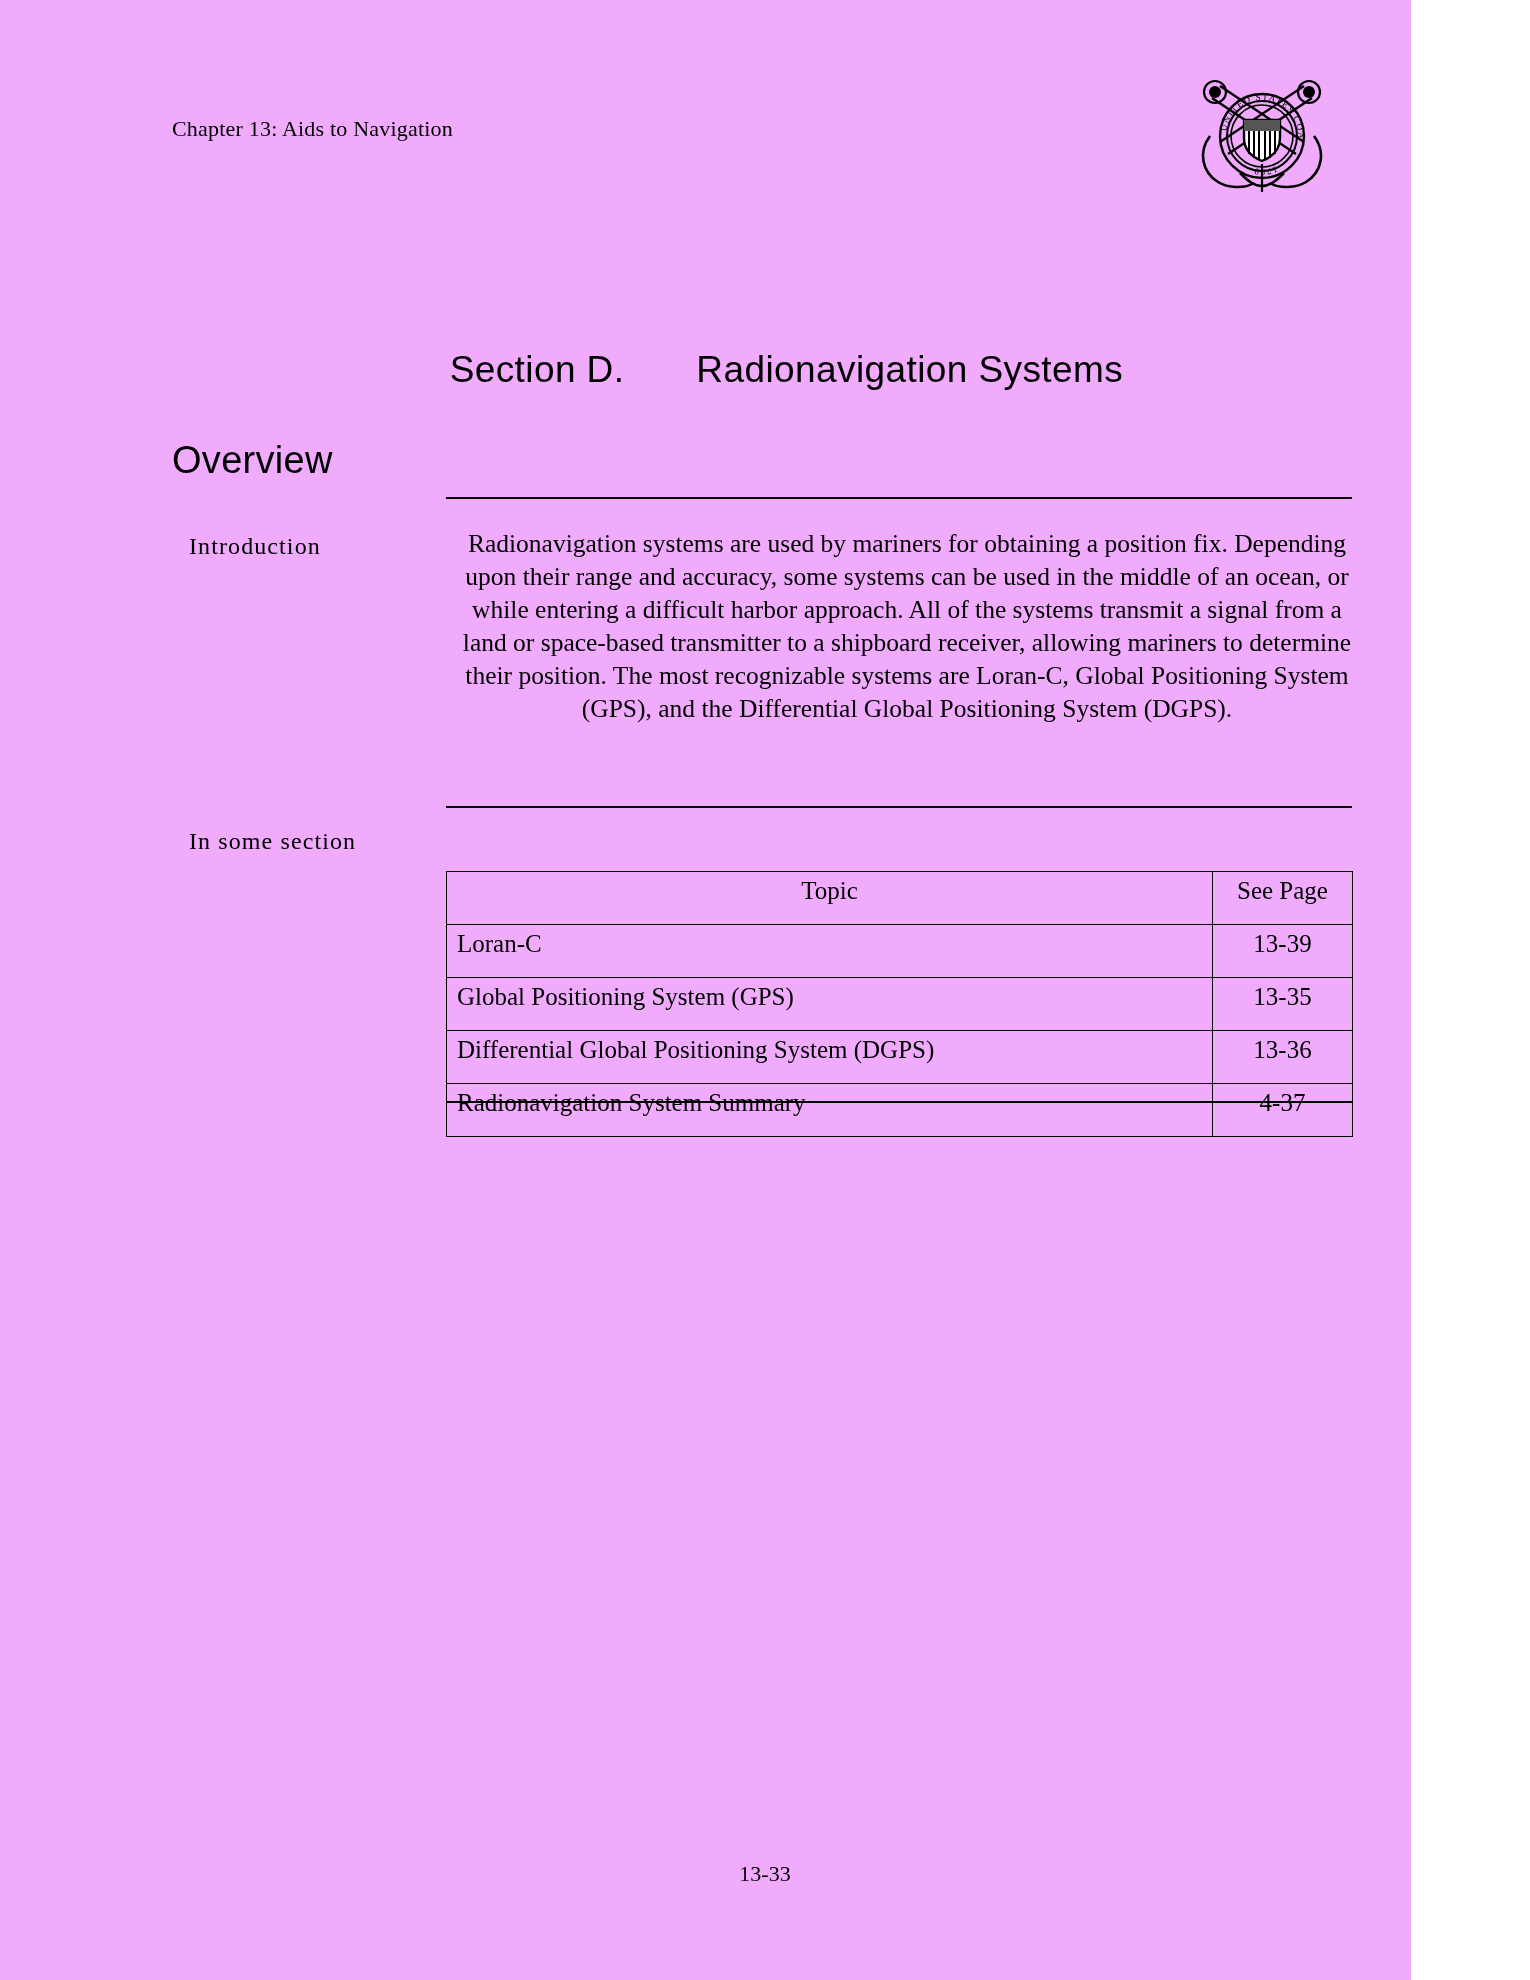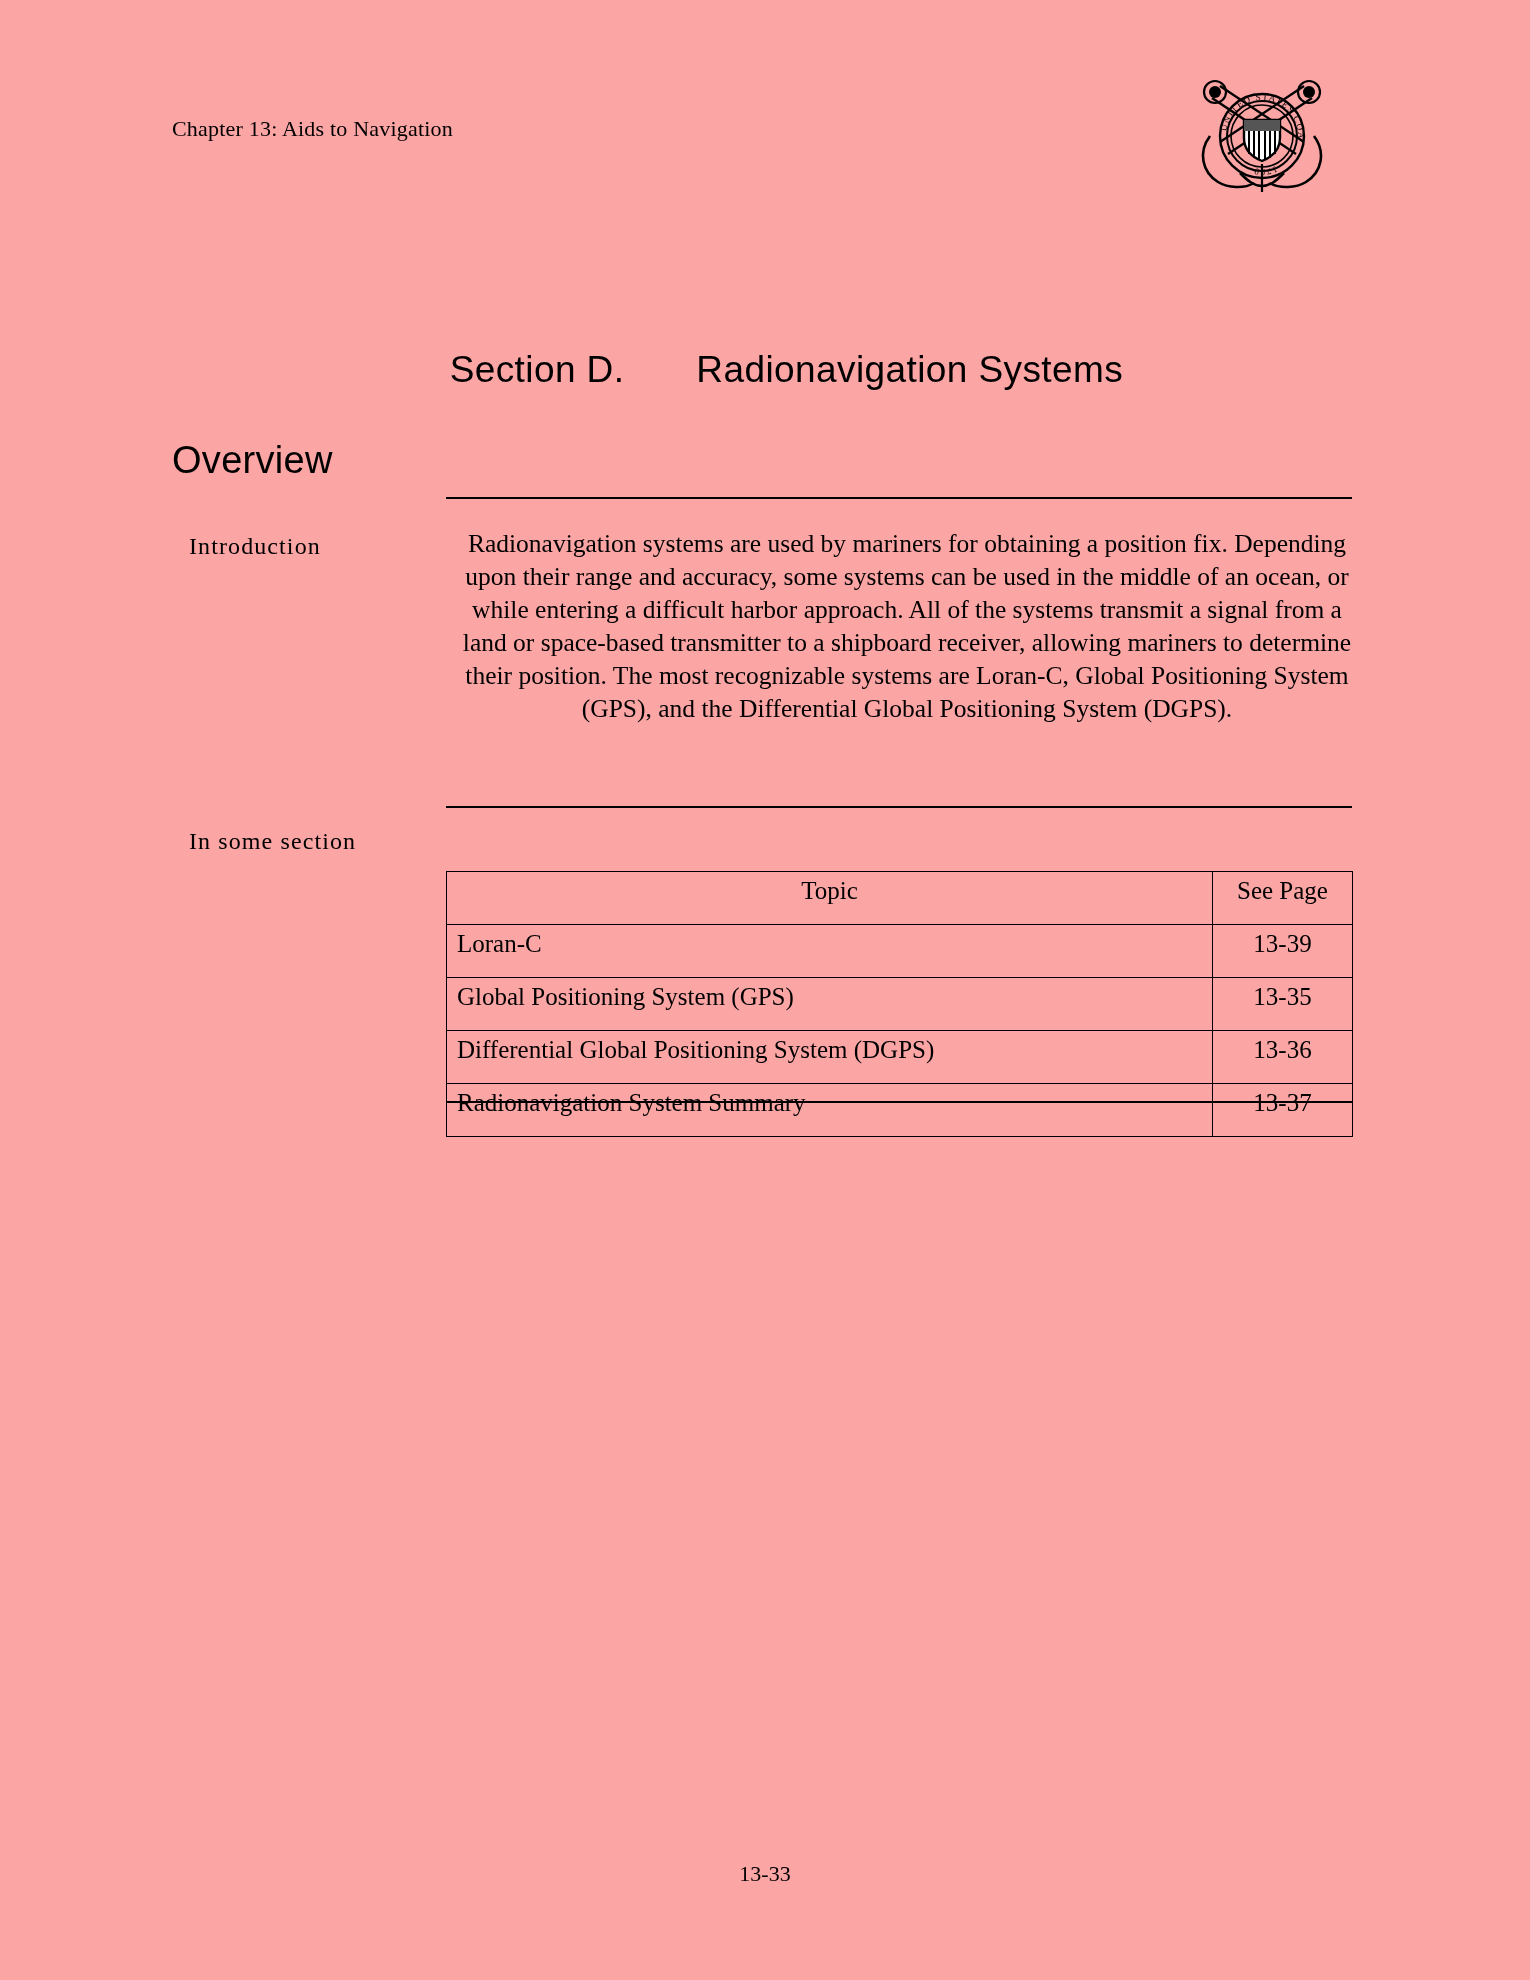--- a/index.html
+++ b/index.html
@@ -6,23 +6,23 @@
     margin: 0;
     padding: 0;
     background: #ffffff;
   }
   body {
     font-family: "Liberation Serif", "DejaVu Serif", serif;
     color: #000000;
   }
   #page {
     position: relative;
-    width: 1530px;
+    width: 1411px;
     height: 1980px;
-    background: #fca5a5;
+    background: #f0abfc;
     overflow: hidden;
   }
 
   
   .chapter-header {
     position: absolute;
     left: 172px;
     top: 117px;
     font-size: 22px;
     line-height: 1.1;
@@ -231,20 +231,20 @@
       <tr>
         <td class="cell-topic">Global Positioning System (GPS)</td>
         <td class="cell-page">13-35</td>
       </tr>
       <tr>
         <td class="cell-topic">Differential Global Positioning System (DGPS)</td>
         <td class="cell-page">13-36</td>
       </tr>
       <tr>
         <td class="cell-topic">Radionavigation System Summary</td>
-        <td class="cell-page">13-37</td>
+        <td class="cell-page">4-37</td>
       </tr>
     </tbody>
   </table>
 
   <div class="page-footer">13-33</div>
 
 </div>
 
 </body></html>

